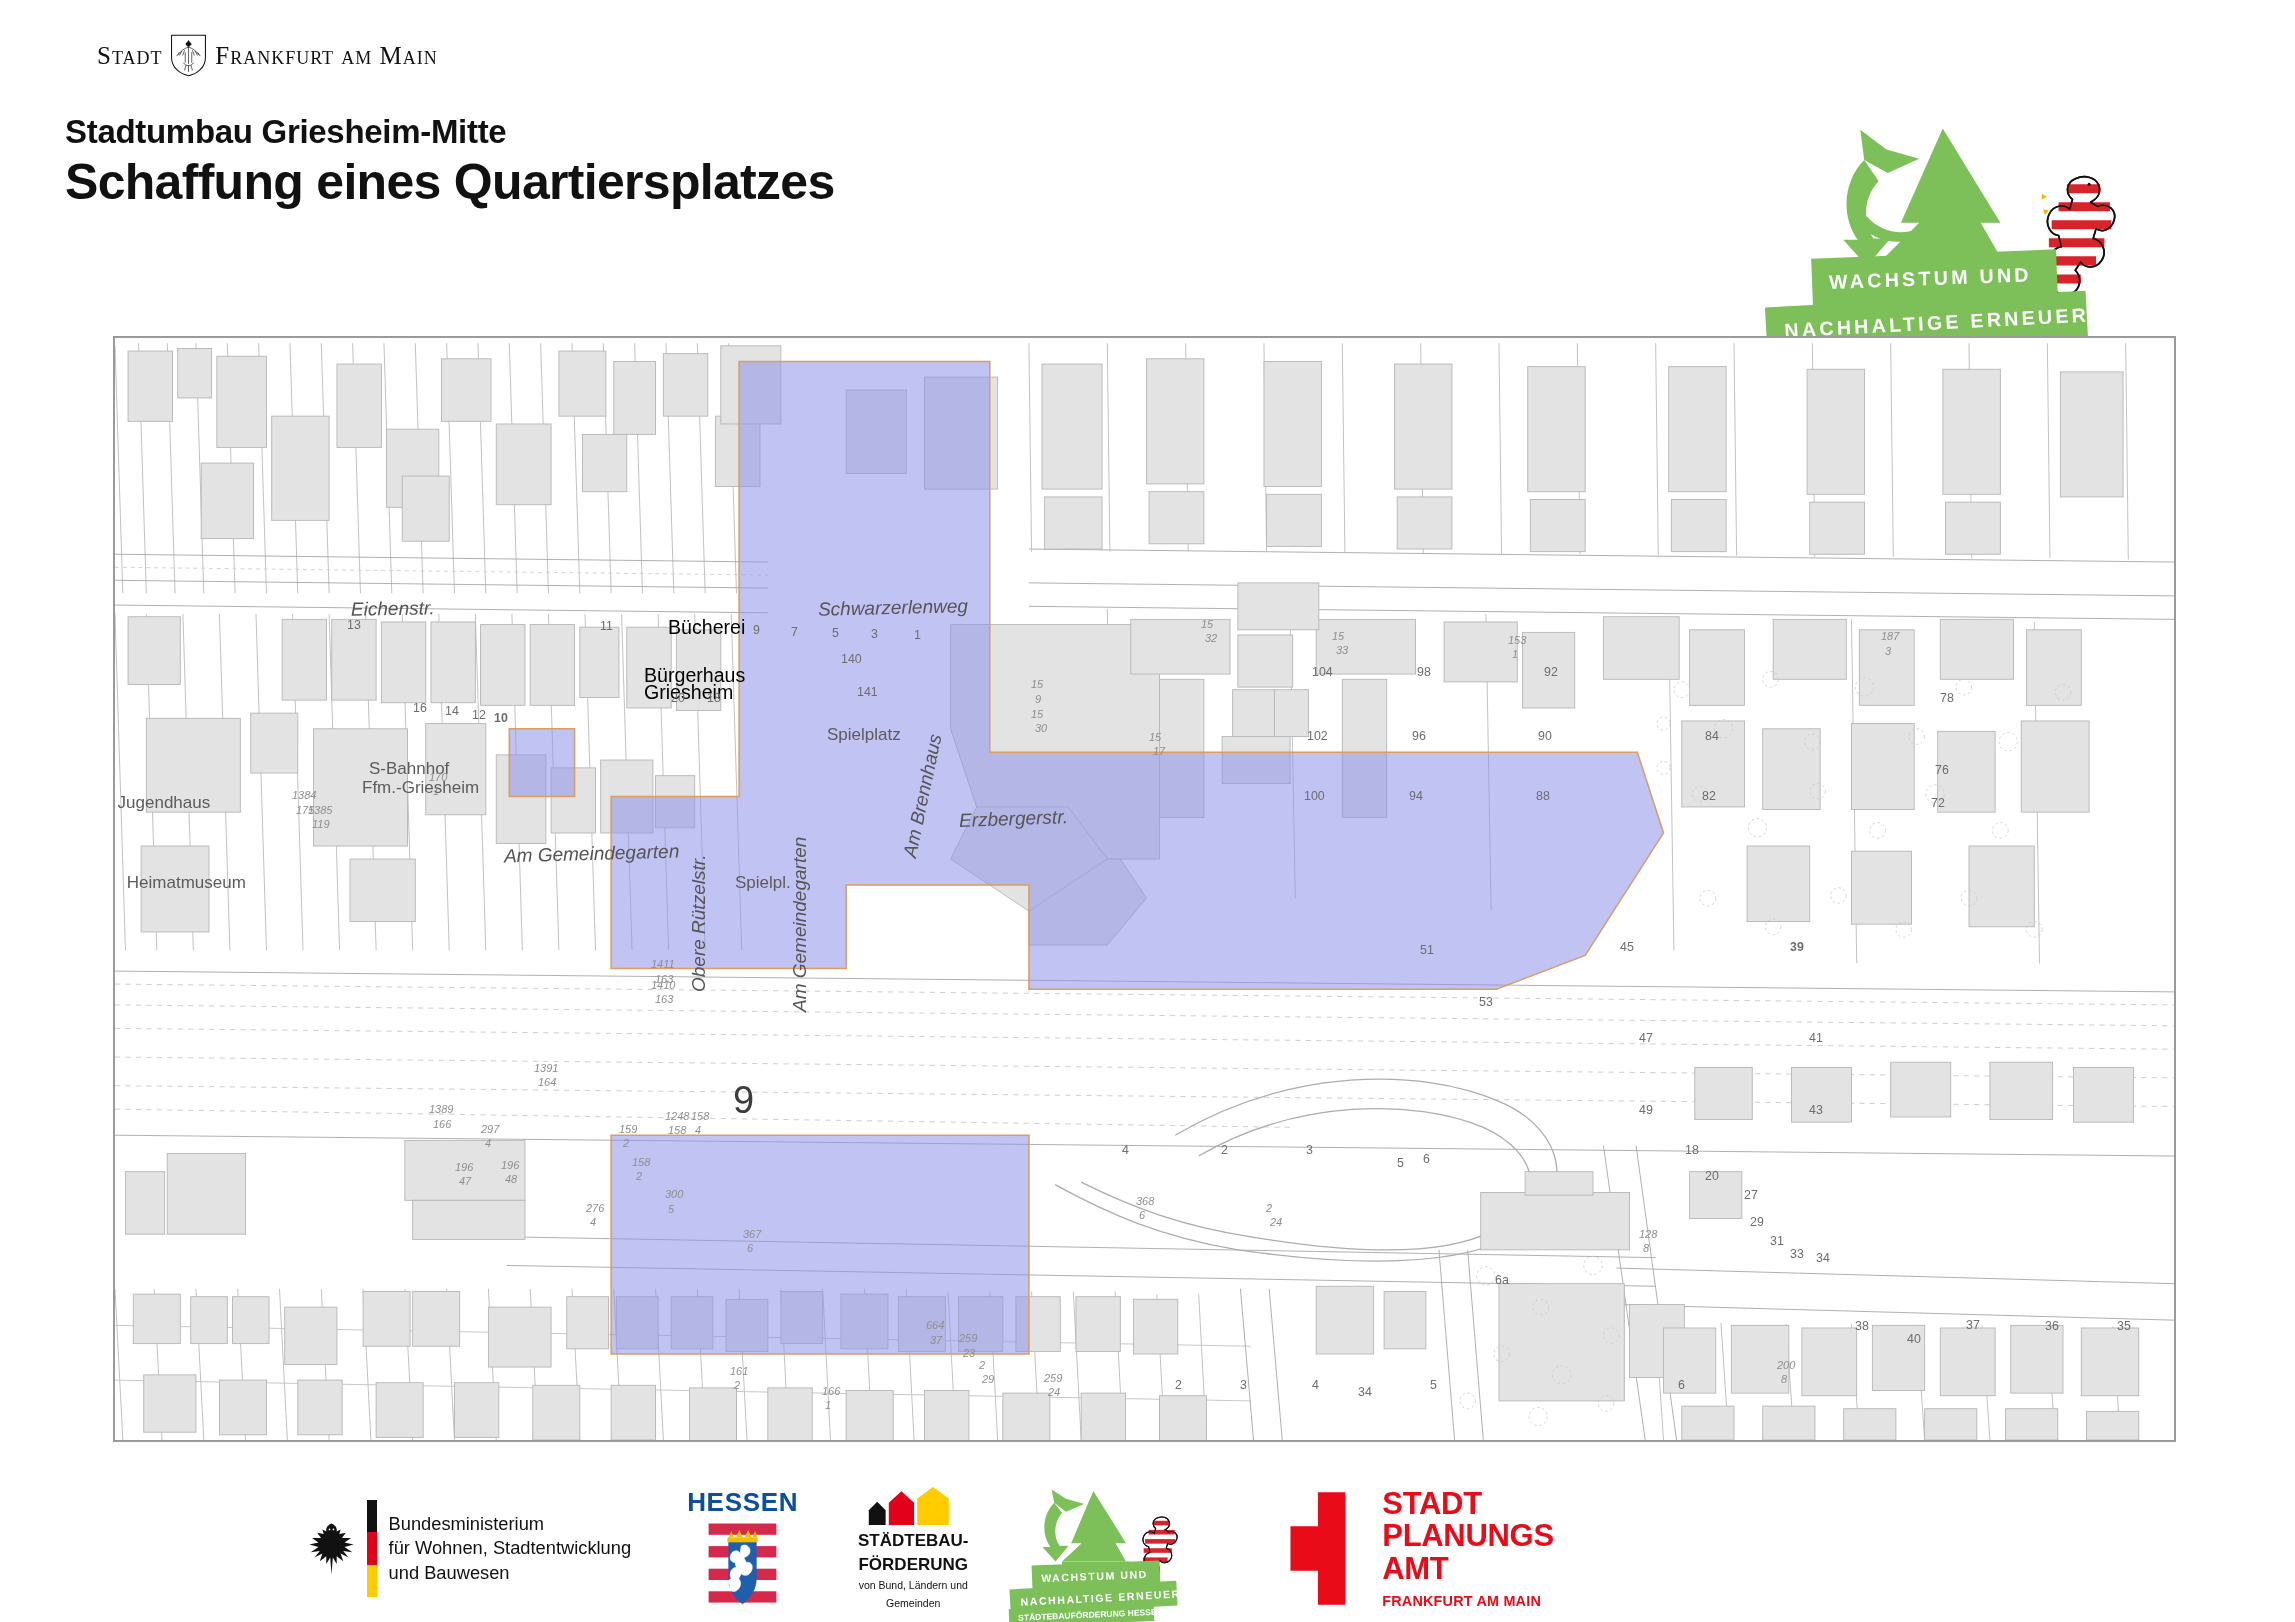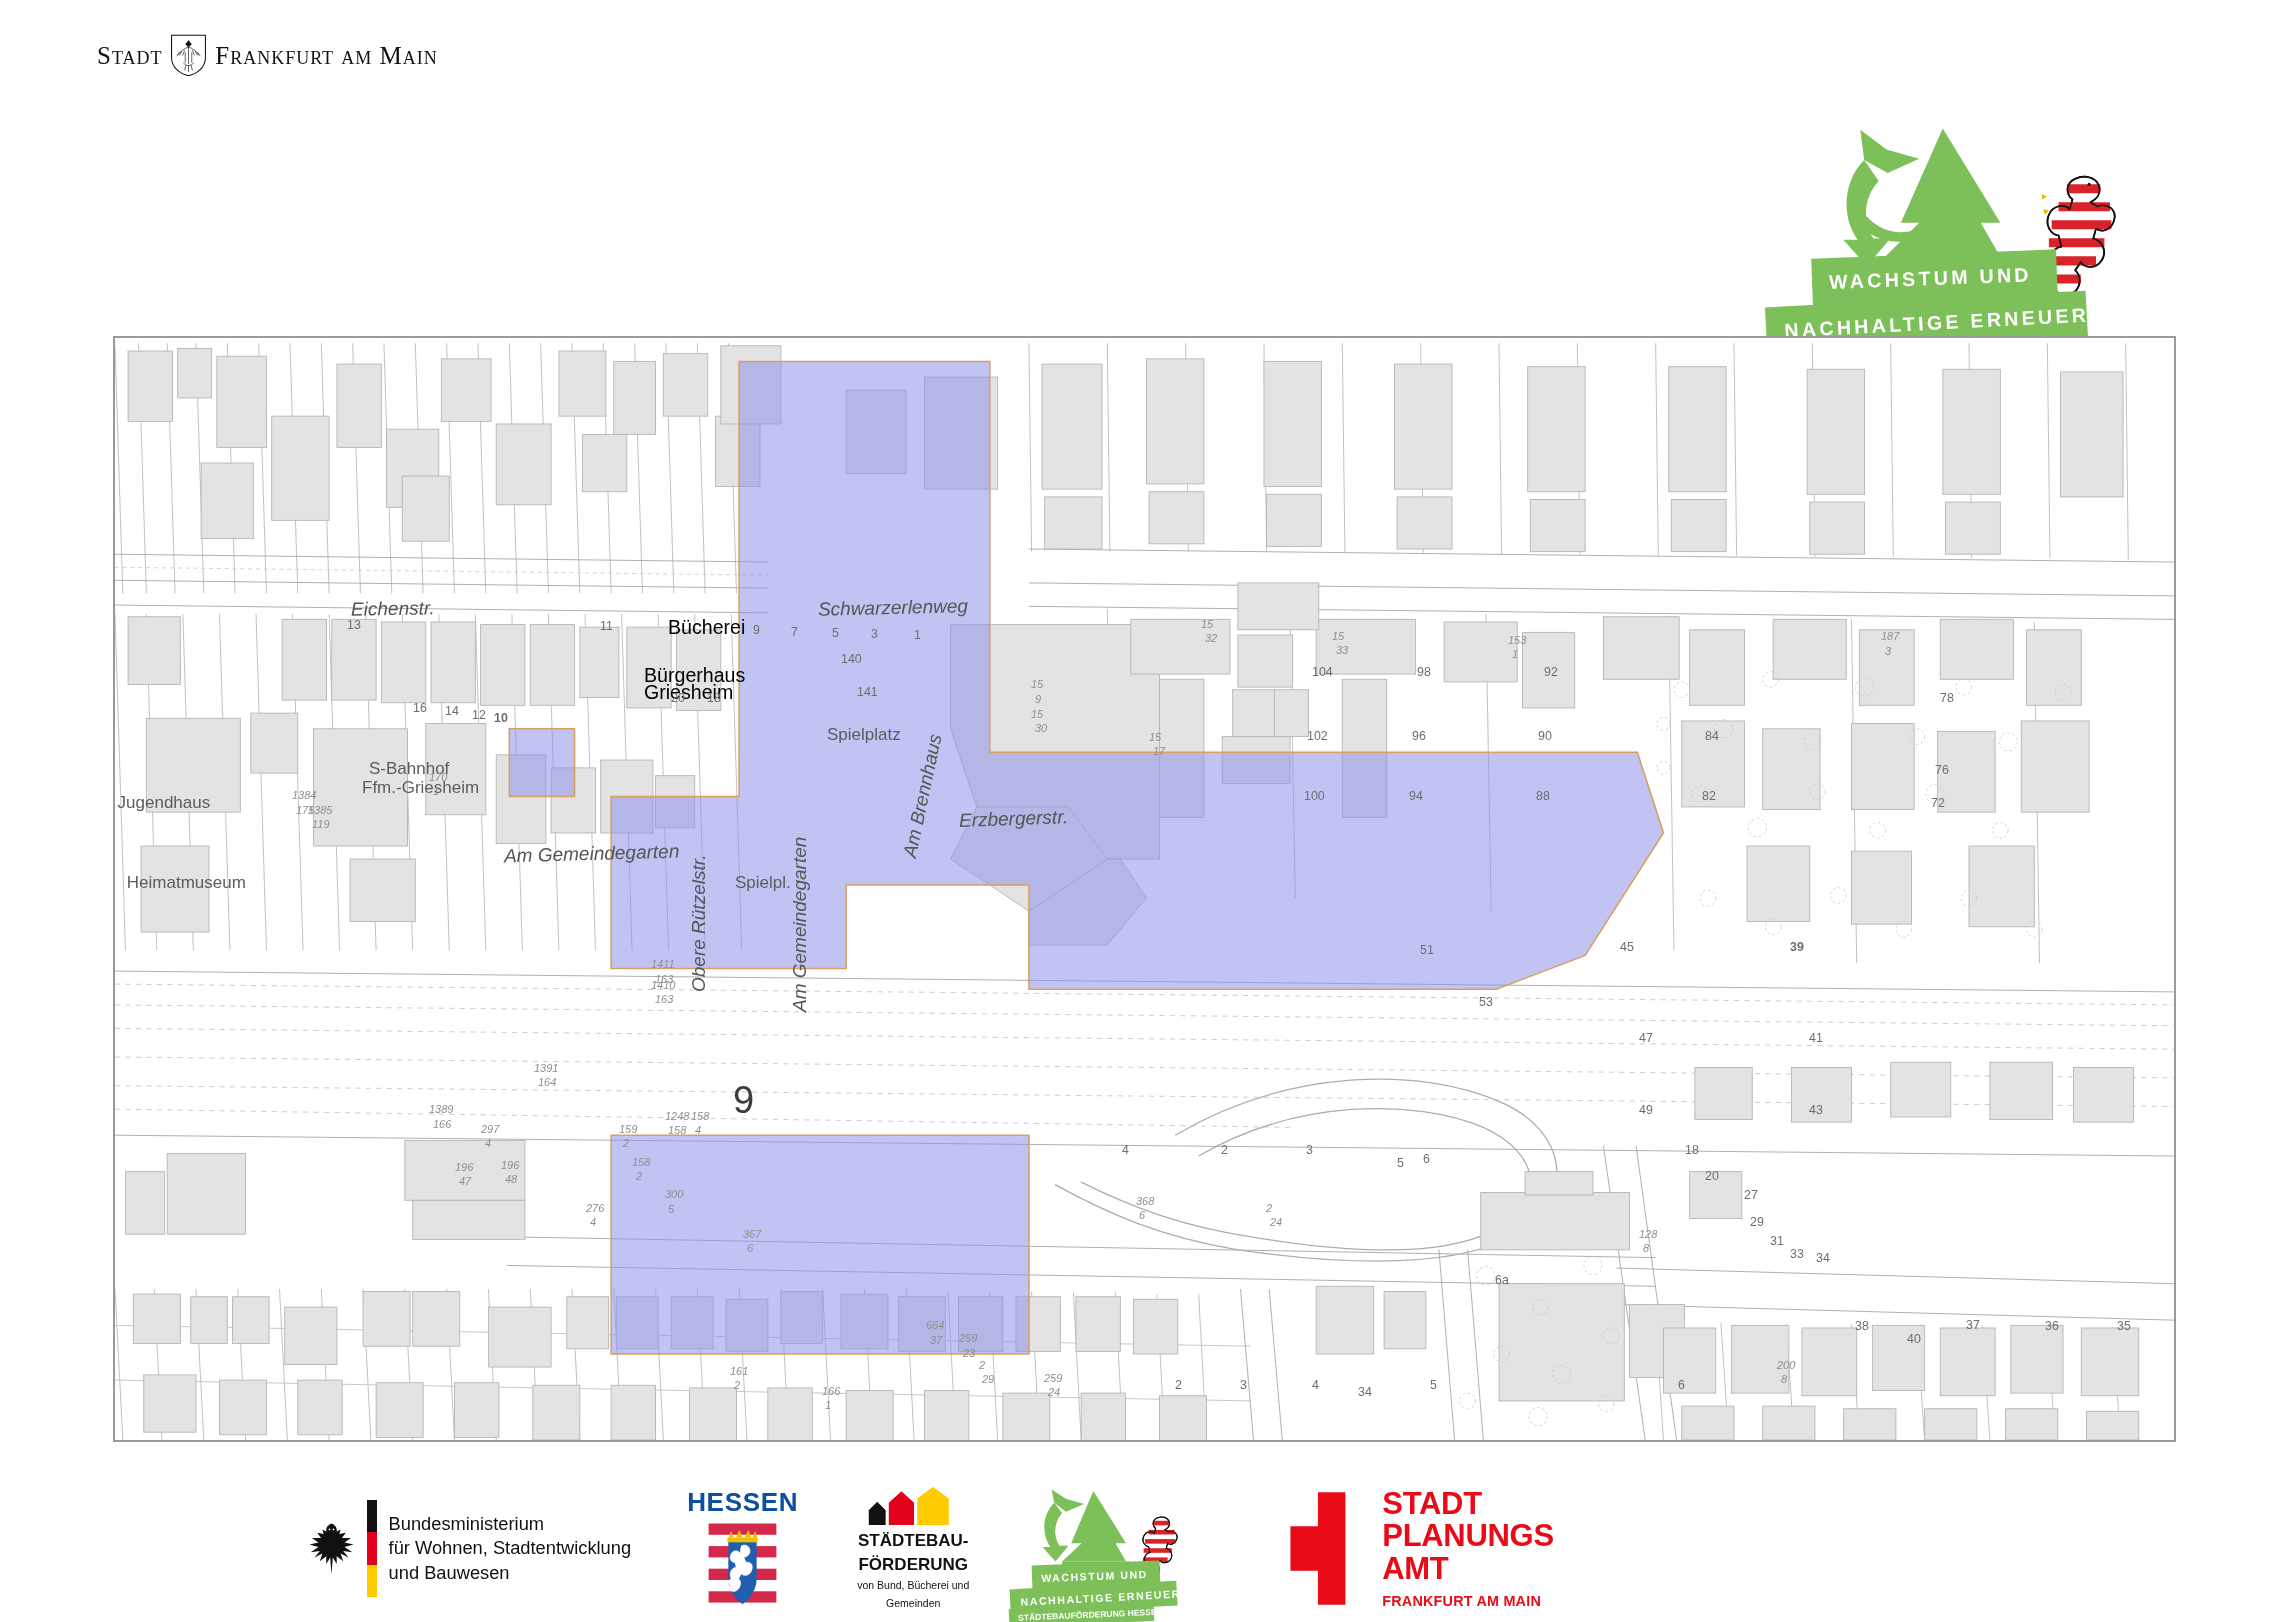--- a/index.html
+++ b/index.html
@@ -144,20 +144,24 @@
         <path d="M28 20 L28 46 M23 28 L23 44 M33 28 L33 44"></path>
         <path d="M20 44 C24 50 32 50 36 44"></path>
         <path d="M24 48 L22 56 M28 48 L28 58 M32 48 L34 56"></path>
         <circle cx="25" cy="15" r="0.9" fill="#111"></circle>
         <circle cx="31" cy="15" r="0.9" fill="#111"></circle>
       </g>
     </svg>
     <span class="wordmark-right">Frankfurt am Main</span>
   </div>
 
+  <div class="title-block">
+    <div class="title-small">Stadtumbau Griesheim-Mitte</div>
+    <div class="title-big">Schaffung eines Quartiersplatzes</div>
+  </div>
 
   <div class="hessen-badge">
     <svg class="hb-svg" viewBox="0 0 660 420">
 
       <g fill="#7dc05a">
         <path d="M92 64 C60 96 56 150 82 186 L60 186 L96 226 L132 184 L106 184 C88 156 92 120 114 96 Z"></path>
         <path d="M92 64 L86 18 L126 48 L176 62 L128 84 Z"></path>
         <path d="M96 150 C118 176 156 182 184 164 L170 142 L224 146 L202 196 L190 176 C152 200 104 190 78 156 Z"></path>
       </g>
 
@@ -693,21 +697,21 @@
     </div>
 
     <div class="logo-item staedtebau">
       <svg class="sb-roofs" viewBox="0 0 180 74">
         <path d="M6 74 L6 44 L22 28 L38 44 L38 74 Z" fill="#111"></path>
         <path d="M44 74 L44 30 L68 8 L92 30 L92 74 Z" fill="#e2001a"></path>
         <path d="M98 74 L98 22 L128 0 L158 22 L158 74 Z" fill="#ffcc00"></path>
       </svg>
       <div class="sb-t1">STÄDTEBAU-</div>
       <div class="sb-t1">FÖRDERUNG</div>
-      <div class="sb-t2">von Bund, Bücherei und</div>
+      <div class="sb-t2">von Bund, Ländern und</div>
       <div class="sb-t2">Gemeinden</div>
     </div>
 
     <div class="logo-item wue-small">
       <svg viewBox="0 0 300 190" style="position:absolute;left:0;top:0;width:100%;height:100%;">
         <g fill="#7dc05a">
           <path d="M40 24 C22 42 20 72 34 92 L22 92 L42 114 L62 90 L48 90 C38 74 40 54 52 40 Z"></path>
           <path d="M40 24 L36 4 L58 18 L86 26 L58 38 Z"></path>
         </g>
         <g fill="#7dc05a">

